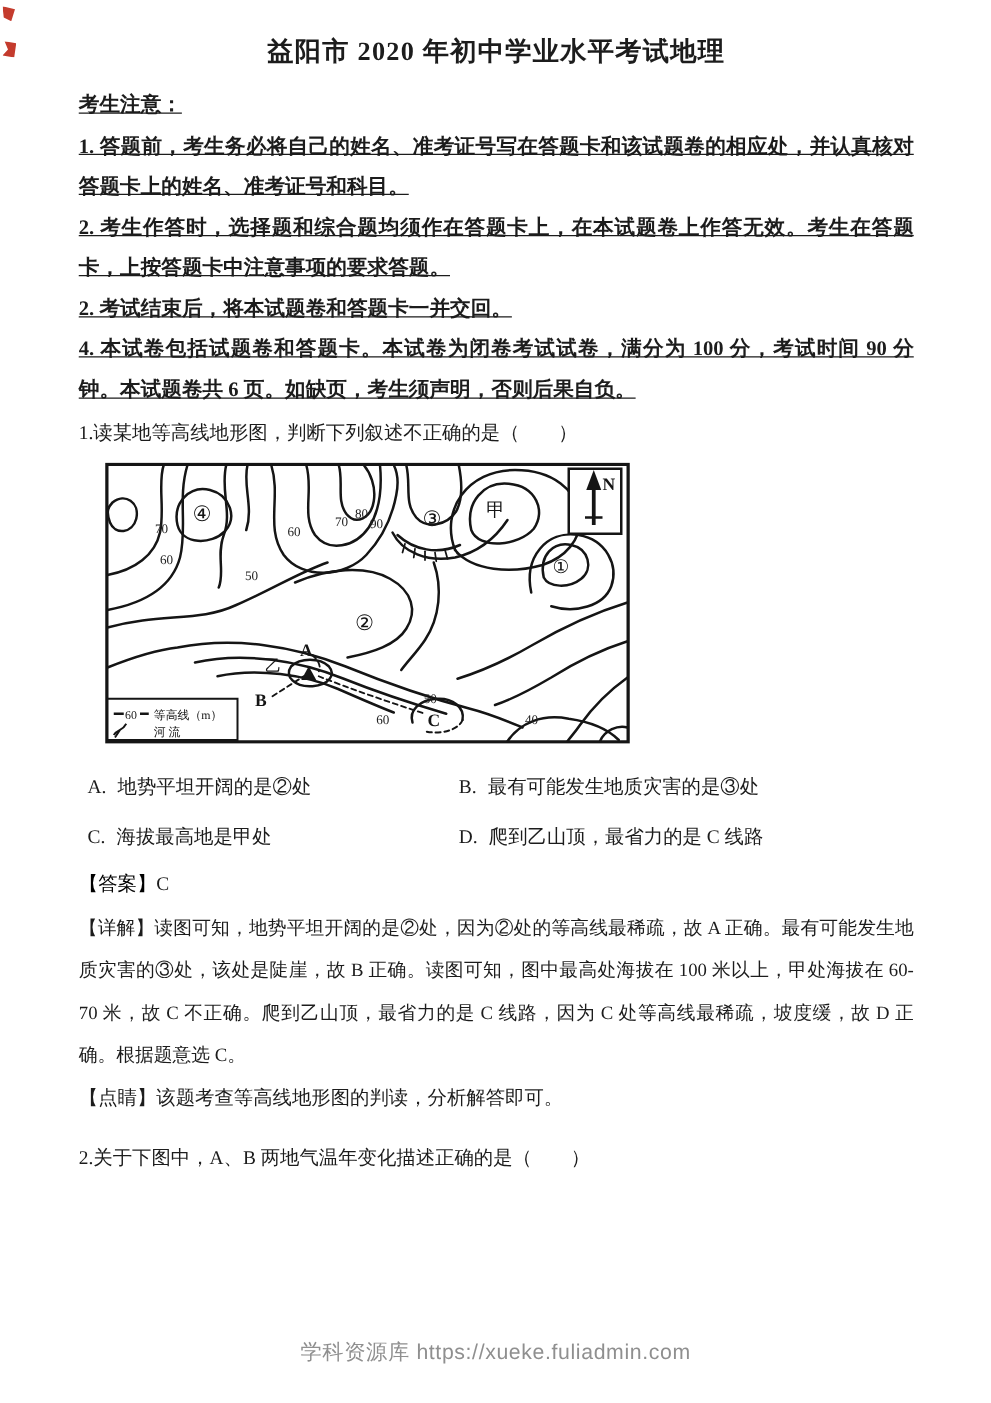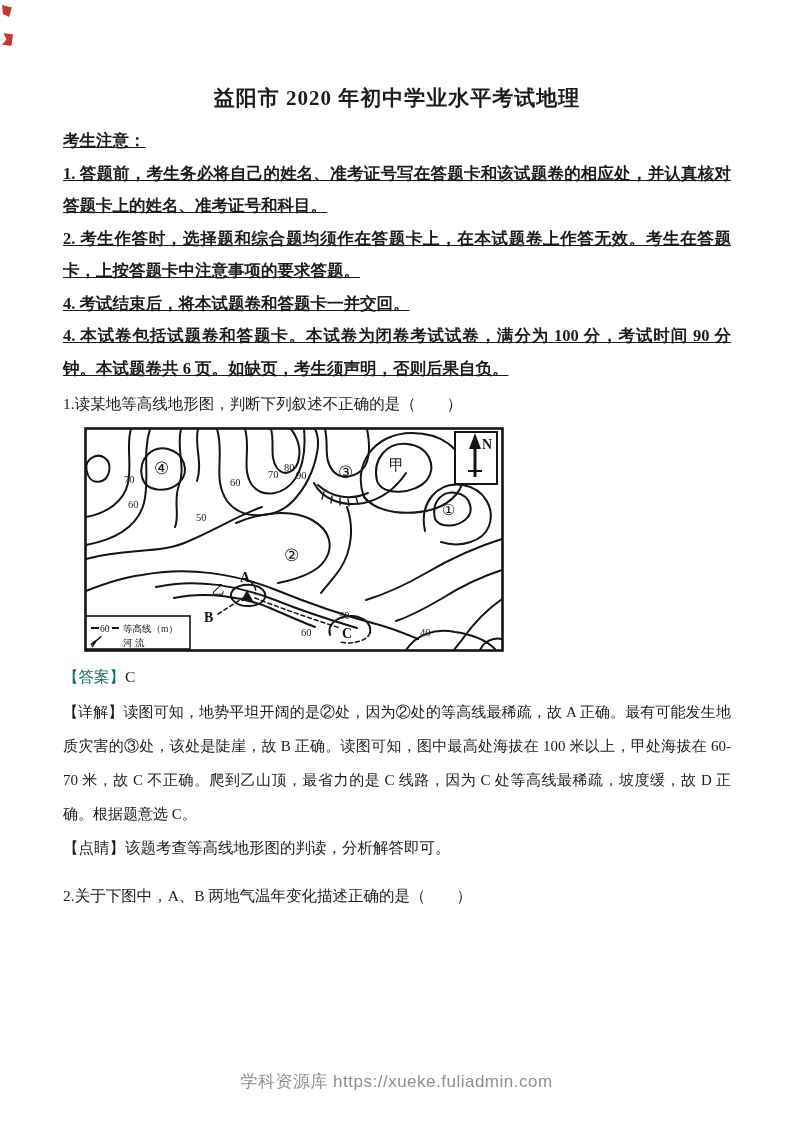--- a/index.html
+++ b/index.html
@@ -1,30 +1,30 @@
 <!DOCTYPE html>
 <html><head>
 <meta charset="utf-8">
 <style>
   html,body{margin:0;padding:0;background:#ffffff;}
   body{width:793px;height:1122px;position:relative;overflow:hidden;
        font-family:"Liberation Serif","DejaVu Serif",serif;color:#1c1c1c;}
   .page{position:absolute;inset:0;}
-  .content{padding:83px 62px 0 63px;}
+  .content{padding:26px 62px 0 63px;}
   .title{text-align:center;font-size:21px;font-weight:bold;line-height:30px;letter-spacing:1px;margin-bottom:12px;}
   .notice{font-size:16.5px;font-weight:bold;line-height:32.5px;text-align:justify;text-decoration:underline;}
   .notice p{margin:0;}
   .section-head{font-size:16.5px;font-weight:bold;line-height:32.5px;text-align:justify;margin-top:3px;}
   .stem{font-size:15.5px;line-height:30px;margin-top:4px;}
   .mapwrap{margin:8px 0 0 21px;width:420px;height:225px;}
   svg text{font-family:"Liberation Serif","DejaVu Serif",serif;}
   .options{display:grid;grid-template-columns:297px auto;row-gap:14px;margin:22px 0 0 7px;font-size:15.5px;line-height:26px;}
   .opt .olabel{margin-right:9px;}
   .ansline{margin-top:8px;font-size:15.5px;line-height:33px;}
-  .blue{color:#0f766e;}
+  .blue{color:#000000;}
   .detail{font-size:15px;line-height:34px;text-align:justify;margin-top:2px;}
   .tip{font-size:15.5px;line-height:34px;margin-top:0;}
   .q2{font-size:15.5px;line-height:30px;margin-top:16px;}
   .footer{position:absolute;top:1070px;left:0;width:100%;text-align:center;
           font-family:"Liberation Sans","DejaVu Sans",sans-serif;
           font-size:17px;color:#8f8f8f;letter-spacing:0.5px;}
   .red-mark{position:absolute;left:2px;background:#c43b2d;display:block;}
   .red-mark.m1{top:5px;width:10px;height:12px;clip-path:polygon(0 0,100% 20%,70% 100%,10% 75%);}
   .red-mark.m2{top:33px;width:11px;height:13px;clip-path:polygon(15% 0,100% 12%,85% 100%,0 88%,40% 50%);}
 </style>
@@ -37,21 +37,21 @@
   <span class="red-mark m2"></span>
 
   <div class="content">
 
     <div class="title">益阳市 2020 年初中学业水平考试地理</div>
 
     <div class="notice">
       <p>考生注意：</p>
       <p>1. 答题前，考生务必将自己的姓名、准考证号写在答题卡和该试题卷的相应处，并认真核对答题卡上的姓名、准考证号和科目。</p>
       <p>2. 考生作答时，选择题和综合题均须作在答题卡上，在本试题卷上作答无效。考生在答题卡，上按答题卡中注意事项的要求答题。</p>
-      <p>4. 考试结束后，将本试题卷和答题卡一并交回。</p>
+      <p>2. 考试结束后，将本试题卷和答题卡一并交回。</p>
       <p>4. 本试卷包括试题卷和答题卡。本试卷为闭卷考试试卷，满分为 100 分，考试时间 90 分钟。本试题卷共 6 页。如缺页，考生须声明，否则后果自负。</p>
     </div>
 
 
     <div class="stem">1.读某地等高线地形图，判断下列叙述不正确的是（　　）</div>
 
     <div class="mapwrap">
       <svg width="420" height="225" viewBox="0 0 420 225">
         <g fill="none" stroke="#151515" stroke-width="2" stroke-linecap="round">
           <rect x="1.5" y="1.5" width="417" height="222" stroke-width="2.6"></rect>
@@ -152,20 +152,34 @@
           <line x1="7" y1="201" x2="15" y2="201" stroke="#151515" stroke-width="2"></line>
           <text x="16" y="205" font-size="9.5" fill="#151515">60</text>
           <line x1="28" y1="201" x2="35" y2="201" stroke="#151515" stroke-width="2"></line>
           <text x="39" y="205" font-size="9.5" fill="#151515">等高线（m）</text>
           <path d="M7,218 C10,213 14,215 17,209 M12,214 L8,220" fill="none" stroke="#151515" stroke-width="1.5"></path>
           <text x="39" y="219" font-size="9.5" fill="#151515">河  流</text>
         </g>
       </svg>
     </div>
 
+    <div class="options">
+      <div class="opt">
+        <span class="olabel">A.</span><span>地势平坦开阔的是②处</span>
+      </div>
+      <div class="opt">
+        <span class="olabel">B.</span><span>最有可能发生地质灾害的是③处</span>
+      </div>
+      <div class="opt">
+        <span class="olabel">C.</span><span>海拔最高地是甲处</span>
+      </div>
+      <div class="opt">
+        <span class="olabel">D.</span><span>爬到乙山顶，最省力的是 C 线路</span>
+      </div>
+    </div>
 
     <div class="ansline">
       <span class="blue">【答案】</span><span>C</span>
     </div>
 
 
     <div class="detail">【详解】读图可知，地势平坦开阔的是②处，因为②处的等高线最稀疏，故 A 正确。最有可能发生地质灾害的③处，该处是陡崖，故 B 正确。读图可知，图中最高处海拔在 100 米以上，甲处海拔在 60-70 米，故 C 不正确。爬到乙山顶，最省力的是 C 线路，因为 C 处等高线最稀疏，坡度缓，故 D 正确。根据题意选 C。</div>
 
     <div class="tip">【点睛】该题考查等高线地形图的判读，分析解答即可。</div>
 

